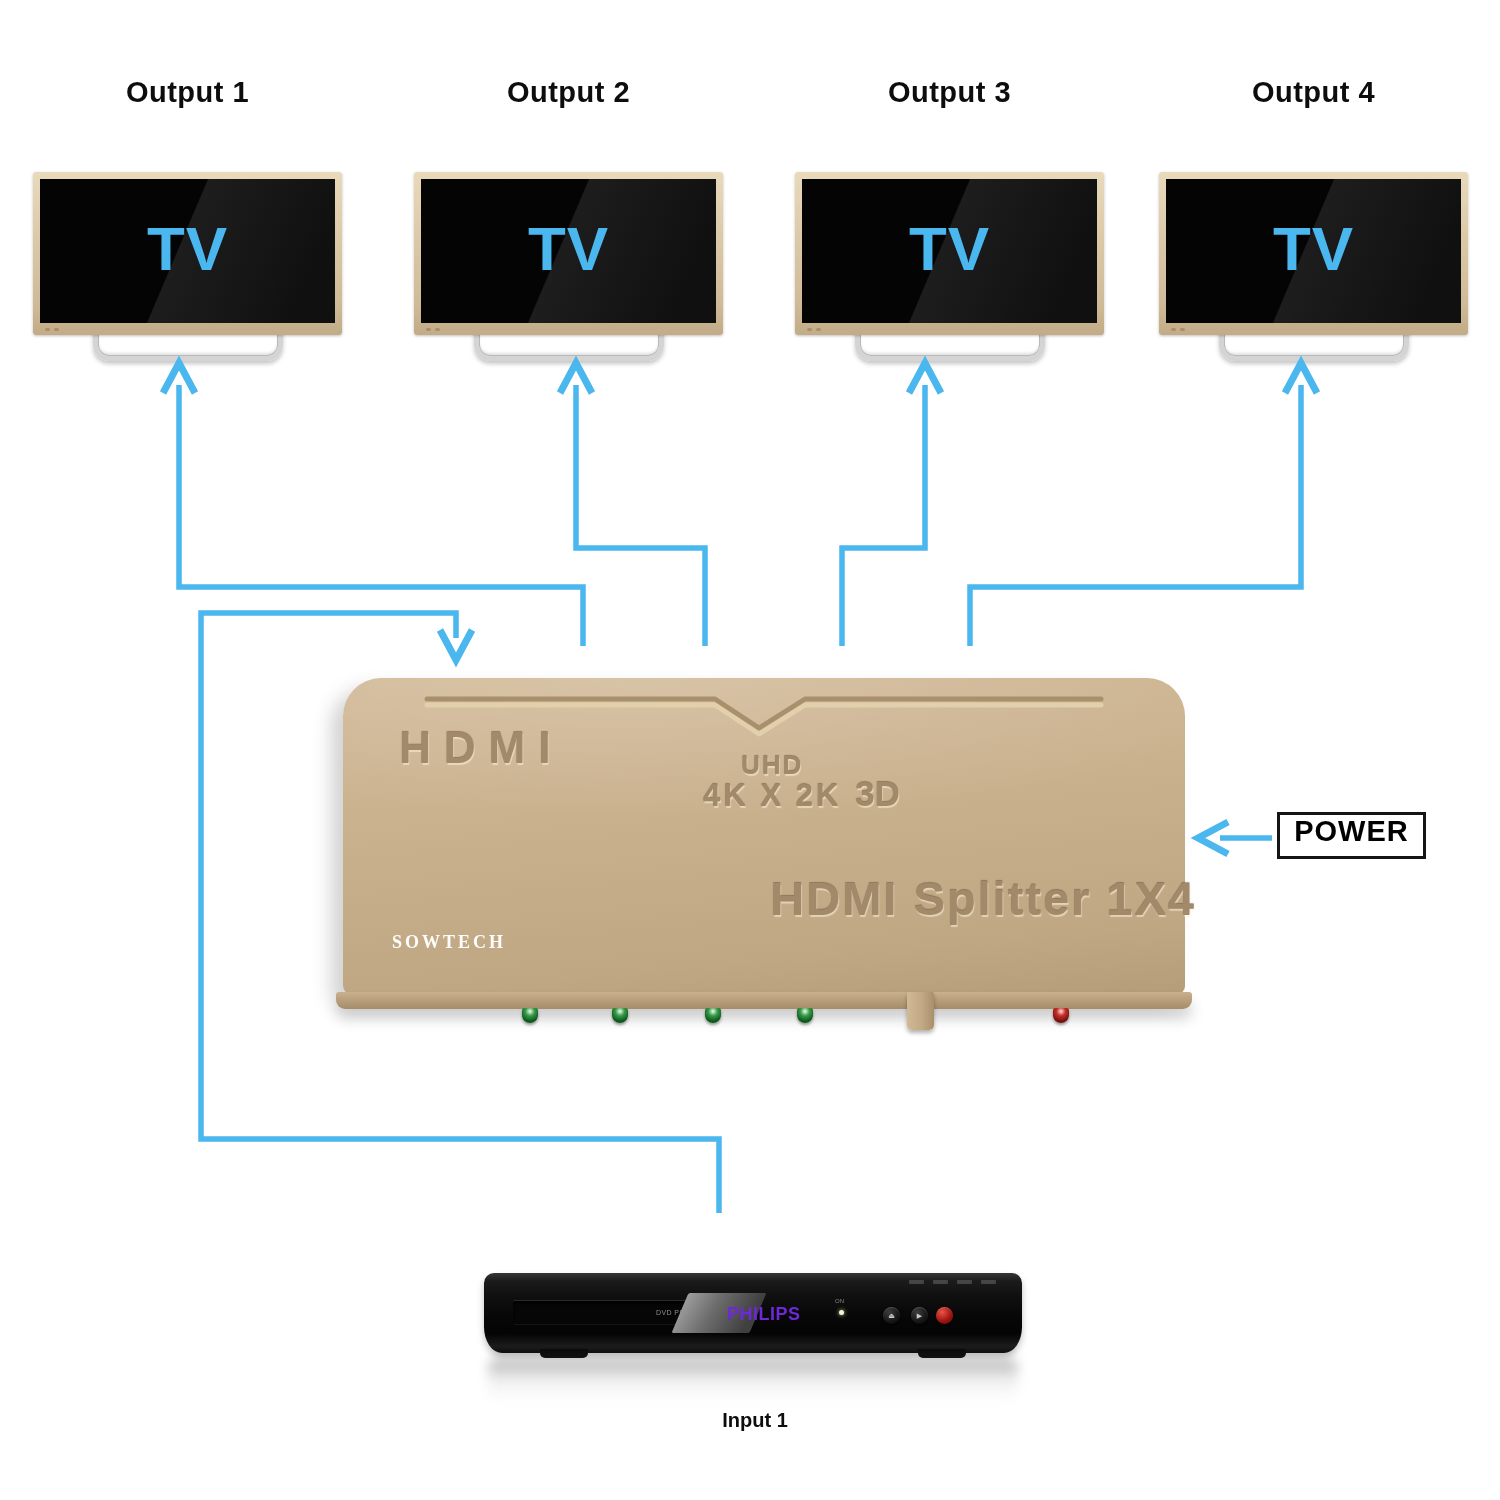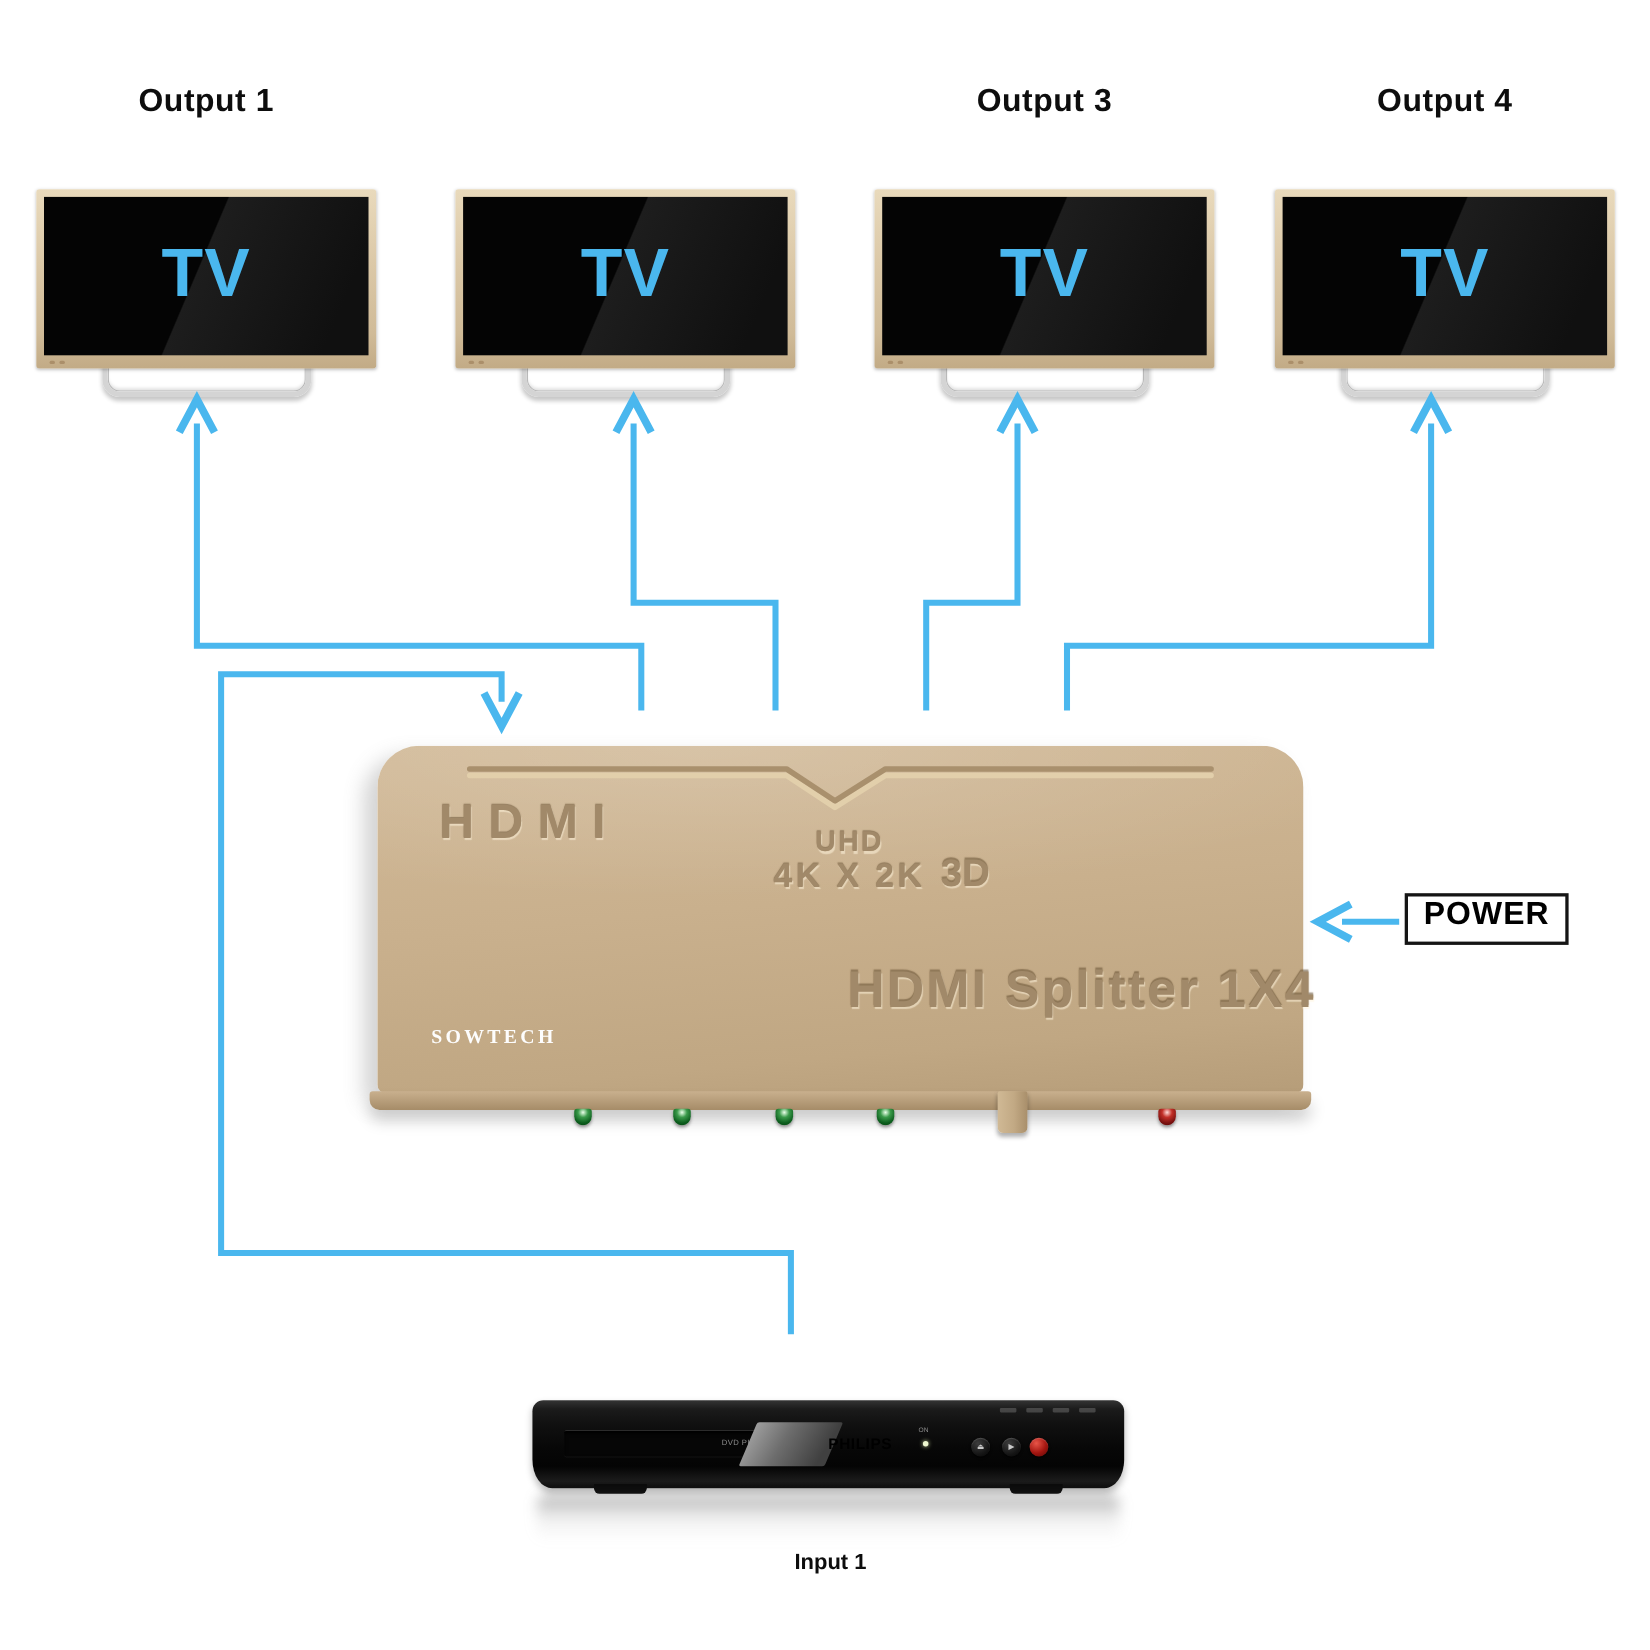--- a/index.html
+++ b/index.html
@@ -105,22 +105,22 @@
     background:#060606;border-top:1px solid #2c2c2c;
     box-shadow:inset 0 2px 3px #000, 0 1px 0 rgba(255,255,255,0.06);
   }
   .dvd-tray-text{position:absolute;right:6px;top:8px;font-size:7px;color:#8f8f8f;letter-spacing:0.4px;white-space:nowrap;}
   .dvd-accent{
     position:absolute;left:196px;top:20px;width:78px;height:40px;border-radius:2px;
     transform:skewX(-23deg);
     background:linear-gradient(100deg,#9d9d9d 0%,#6d6d6d 40%,#404040 90%);
   }
   .dvd-brand{
-    position:absolute;left:243px;top:31px;width:110px;text-align:center;
-    font-size:14px;font-weight:700;color:#000000;letter-spacing:0.5px;
+    position:absolute;left:243px;top:31px;width:110px;text-align:left;
+    font-size:18px;font-weight:700;color:#6d28d9;letter-spacing:0.5px;
   }
   .dvd-on-label{position:absolute;left:351px;top:25px;font-size:6px;color:#8a8a8a;}
   .dvd-on-led{
     position:absolute;left:355px;top:37px;width:5px;height:5px;border-radius:50%;
     background:#eef7cf;box-shadow:0 0 4px rgba(230,245,180,0.9);
   }
   .dvd-btn{
     position:absolute;top:34px;width:17px;height:17px;border-radius:50%;
     background:radial-gradient(circle at 36% 30%, #3d3d3d, #151515 62%, #050505 100%);
     box-shadow:inset 0 1px 1px rgba(255,255,255,0.18), 0 1px 2px #000;
@@ -157,20 +157,21 @@
         <polyline points="583,646 583,587 179,587 179,385" fill="none" stroke="#4ab7ee" stroke-width="5.5" marker-end="url(#chev)"></polyline>
         <polyline points="705,646 705,548 576,548 576,385" fill="none" stroke="#4ab7ee" stroke-width="5.5" marker-end="url(#chev)"></polyline>
         <polyline points="842,646 842,548 925,548 925,385" fill="none" stroke="#4ab7ee" stroke-width="5.5" marker-end="url(#chev)"></polyline>
         <polyline points="970,646 970,587 1301,587 1301,385" fill="none" stroke="#4ab7ee" stroke-width="5.5" marker-end="url(#chev)"></polyline>
         <polyline points="719,1213 719,1139 201,1139 201,613 456,613 456,638" fill="none" stroke="#4ab7ee" stroke-width="5.5" marker-end="url(#chev)"></polyline>
         <polyline points="1272,838 1220,838" fill="none" stroke="#4ab7ee" stroke-width="5.5" marker-end="url(#chev)"></polyline>
       </g>
   </svg>
 
   <div class="output-label" style="left:33px">Output 1</div>
+  <div class="output-label" style="left:414px">Output 2</div>
   <div class="output-label" style="left:795px">Output 3</div>
   <div class="output-label" style="left:1159px">Output 4</div>
 
   <div class="tv" style="left:33px">
     <div class="tv-stand"></div>
     <div class="tv-body">
       <div class="tv-screen">
         <span class="tv-text">TV</span>
       </div>
     </div>

